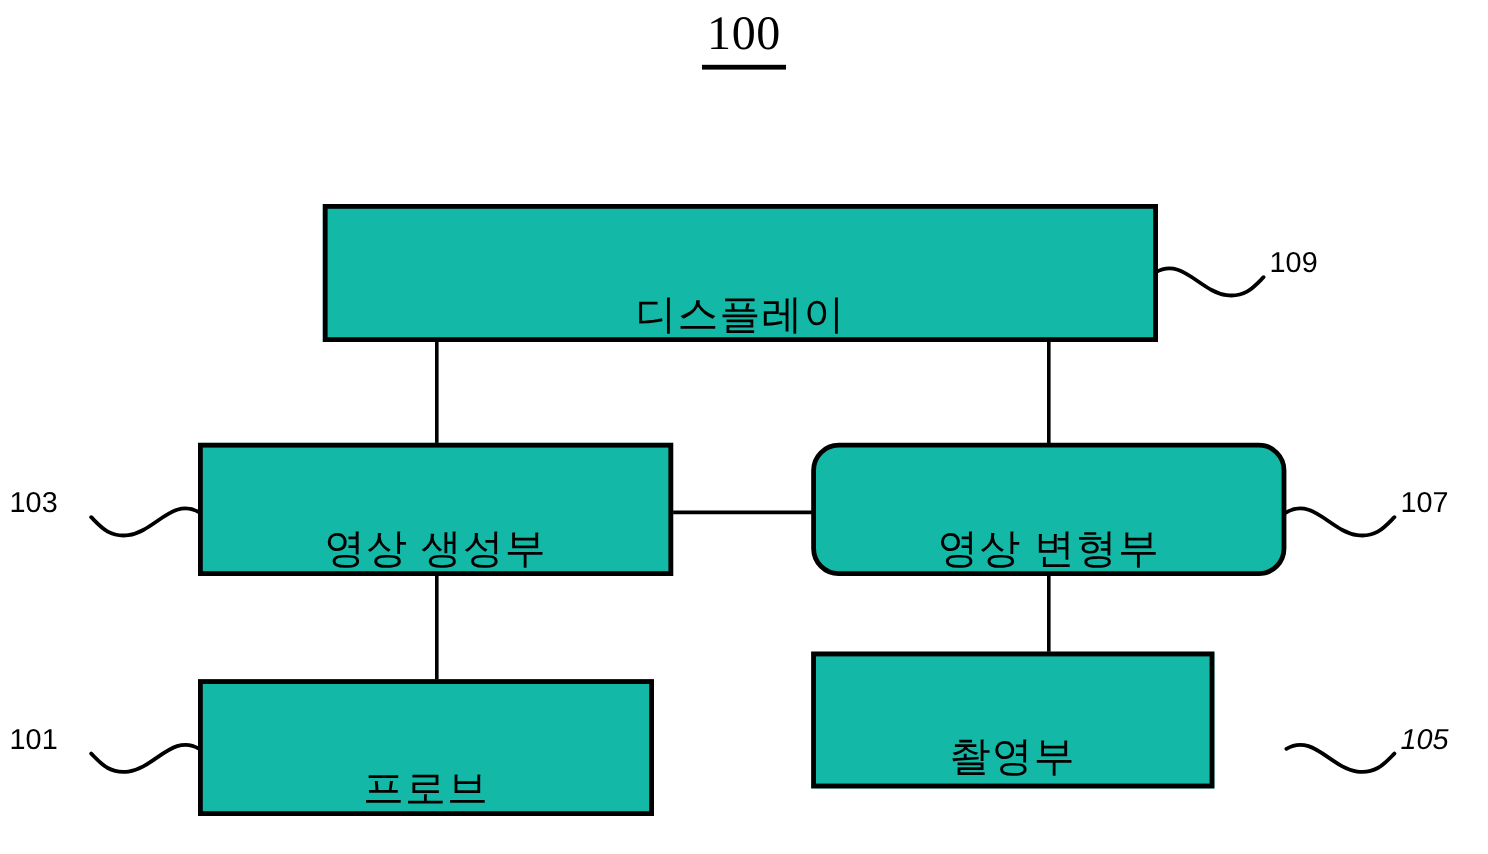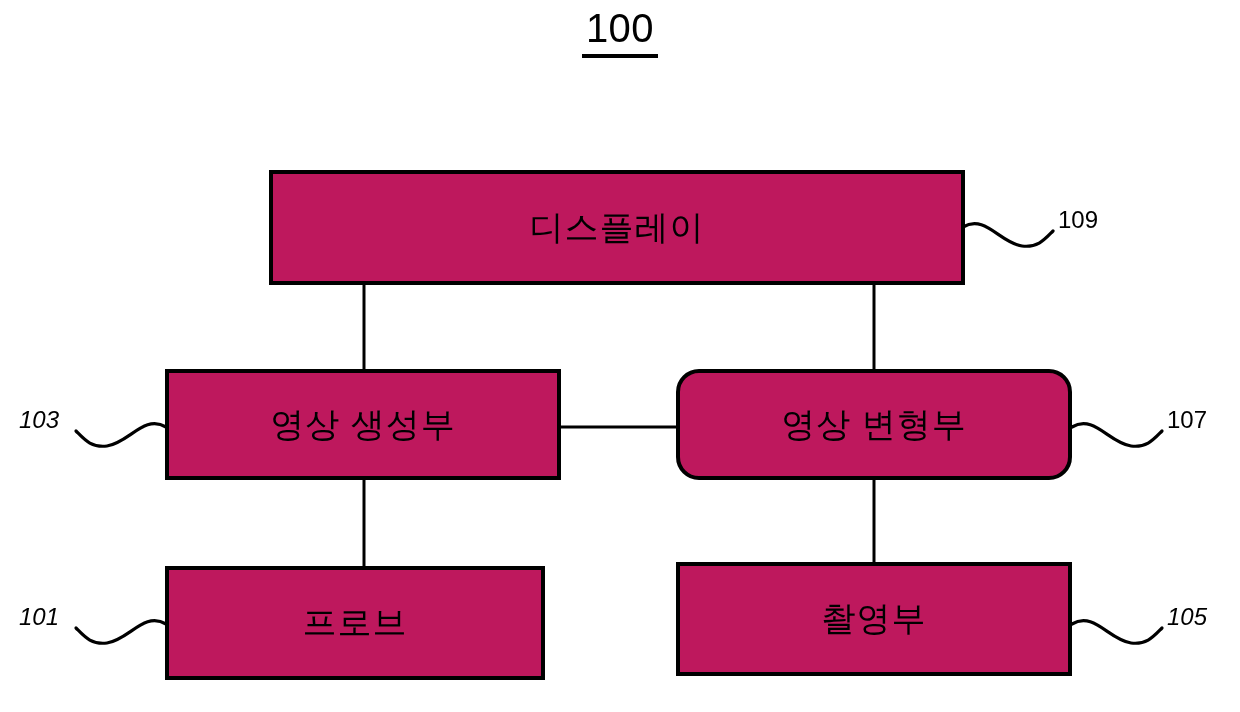--- a/index.html
+++ b/index.html
@@ -32,54 +32,55 @@
   .figure-number {
     position: absolute;
     left: 0;
     right: 0;
     top: 8px;
     text-align: center;
     font-size: 40px;
     line-height: 1;
     letter-spacing: 0.5px;
     color: #000;
+    font-family: Liberation Serif, serif;
   }
   .figure-number .fignum-text {
     display: inline-block;
     padding: 0 4px 6px 4px;
     border-bottom: 4px solid #000;
   }
 
   
   .block {
     position: absolute;
     box-sizing: border-box;
     border: 4px solid #000000;
-    background: #be185d;
+    background: #14b8a6;
     display: flex;
-    align-items: center;
+    align-items: flex-end;
     justify-content: center;
   }
   .block-label {
     font-size: 34px;
     line-height: 1.1;
     color: #000000;
     white-space: nowrap;
     letter-spacing: 1px;
   }
 
   
   .ref-num {
     position: absolute;
     font-size: 24px;
     line-height: 1;
     color: #000000;
     white-space: nowrap;
   }
-  .ref-num.ref-left  { text-align: center; font-style: italic; }
+  .ref-num.ref-left  { text-align: left; }
   .ref-num.ref-right { text-align: left;  }
 </style>
 </head>
 <body>
 
 <div id="figure-root">
 
   <div class="figure-number">
     <span class="fignum-text">100</span>
   </div>
@@ -121,21 +122,21 @@
   </div>
 
   <div class="block" style="left:676px; top:369px; width:396px; height:111px;border-radius:23px;">
     <span class="block-label">영상 변형부</span>
   </div>
 
   <div class="block" style="left:165px; top:566px; width:380px; height:114px;">
     <span class="block-label">프로브</span>
   </div>
 
-  <div class="block" style="left:676px; top:562px; width:396px; height:114px;">
+  <div class="block" style="left:676px; top:543px; width:336px; height:114px;font-family:Liberation Mono, monospace;">
     <span class="block-label">촬영부</span>
   </div>
 
   <div class="ref-num ref-right" style="left:1058px; top:208px;">109</div>
 
   <div class="ref-num ref-left" style="left:8px; top:408px; width:62px;">103</div>
 
   <div class="ref-num ref-right" style="left:1167px; top:408px;text-align:right;">107</div>
 
   <div class="ref-num ref-left" style="left:8px; top:605px; width:62px;">101</div>

